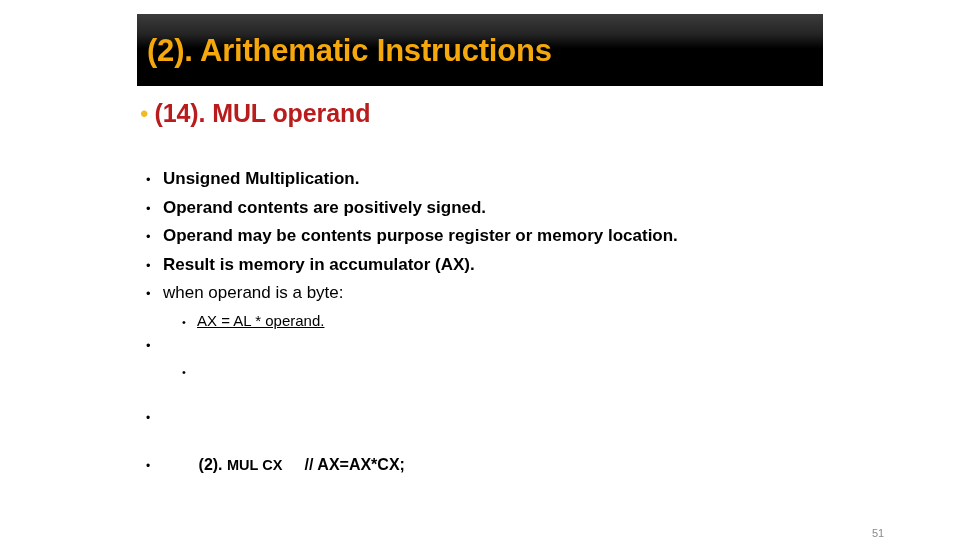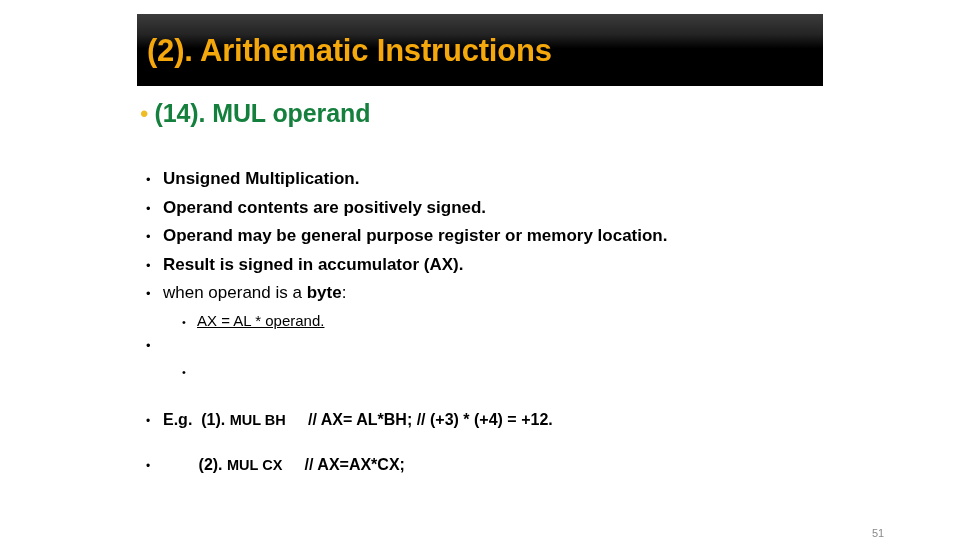--- a/index.html
+++ b/index.html
@@ -60,21 +60,21 @@
   }
   .subtitle-bullet {
     font-size: 24px;
     color: #EFBC23;
     line-height: 1;
     margin-right: 6px;
   }
   .subtitle-text {
     font-size: 25px;
     font-weight: bold;
-    color: #15803d;
+    color: #b91c1c;
     line-height: 1;
     letter-spacing: -0.1px;
   }
 
   
   .body-block {
     position: absolute;
     left: 146px;
     top: 170px;
     width: 700px;
@@ -97,21 +97,21 @@
     text-align: right;
   }
 
   
   .lvl1 { height: 28.5px; }
   .lvl1 .b-text {
     font-size: 17px;
     font-weight: bold;
   }
   .lvl1.light .b-text { font-weight: normal; }
-  .lvl1.light .b-text b { font-weight: bold; margin-top: 32px; }
+  .lvl1.light .b-text b { font-weight: normal; margin-top: 32px; }
 
   
   .lvl2 {
     height: 26px;
     margin-left: 36px;
   }
   .lvl2 .b-bullet {
     width: 15px;
     flex: 0 0 15px;
     font-size: 11px;
@@ -182,26 +182,26 @@
       <span class="b-text">Unsigned Multiplication.</span>
     </div>
 
     <div class="b-row lvl1">
       <span class="b-bullet">•</span>
       <span class="b-text">Operand contents are positively signed.</span>
     </div>
 
     <div class="b-row lvl1">
       <span class="b-bullet">•</span>
-      <span class="b-text">Operand may be general purpose register or memory location.</span>
-    </div>
-
-    <div class="b-row lvl1">
-      <span class="b-bullet">•</span>
-      <span class="b-text">Result is signed in accumulator (AX).</span>
+      <span class="b-text">Operand may be contents purpose register or memory location.</span>
+    </div>
+
+    <div class="b-row lvl1">
+      <span class="b-bullet">•</span>
+      <span class="b-text">Result is memory in accumulator (AX).</span>
     </div>
 
     <div class="b-row lvl1 light">
       <span class="b-bullet">•</span>
       <span class="b-text"><span>when operand is a </span><b>byte</b><span>:</span></span>
     </div>
 
     <div class="b-row lvl2">
       <span class="b-bullet">•</span>
       <span class="b-text">AX = AL * operand.</span>
@@ -214,21 +214,20 @@
     <div class="b-row lvl2">
       <span class="b-bullet">•</span>
     </div>
 
   </div>
 
   <div class="ex-block">
 
     <div class="ex-row">
       <span class="b-bullet">•</span>
-      <span class="ex-text"><span>E.g.  </span><span>(1). </span><span class="sm">MUL BH</span><span>     </span><span>// AX= AL*BH; // (+3) * (+4) = +12.</span></span>
     </div>
 
     <div class="ex-row">
       <span class="b-bullet">•</span>
       <span class="ex-text"><span>        </span><span>(2). </span><span class="sm">MUL CX</span><span>     </span><span>// AX=AX*CX;</span></span>
     </div>
 
   </div>
 
   <div class="page-number">51</div>

